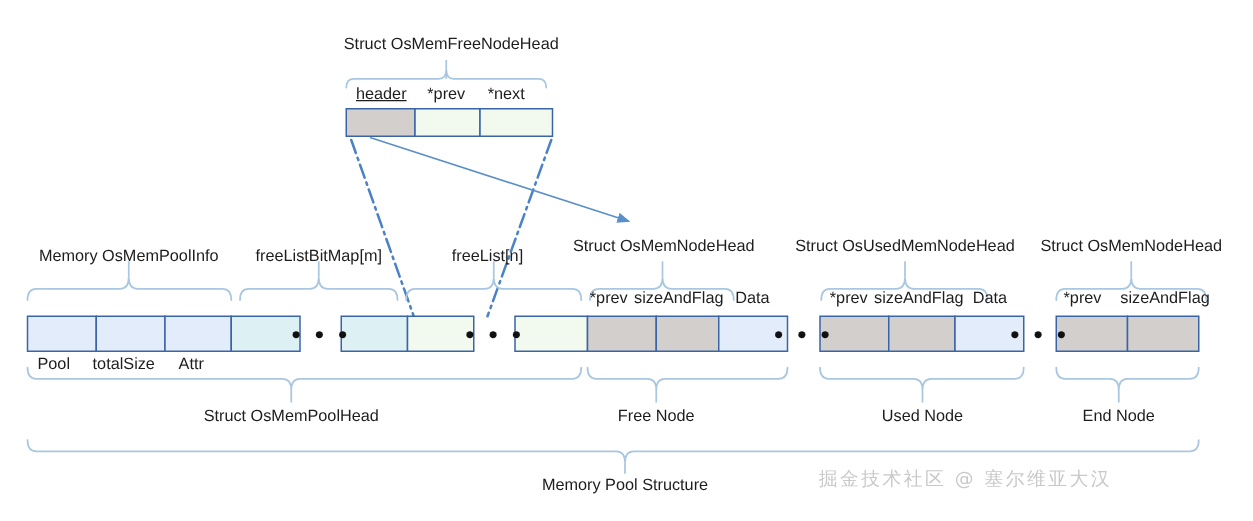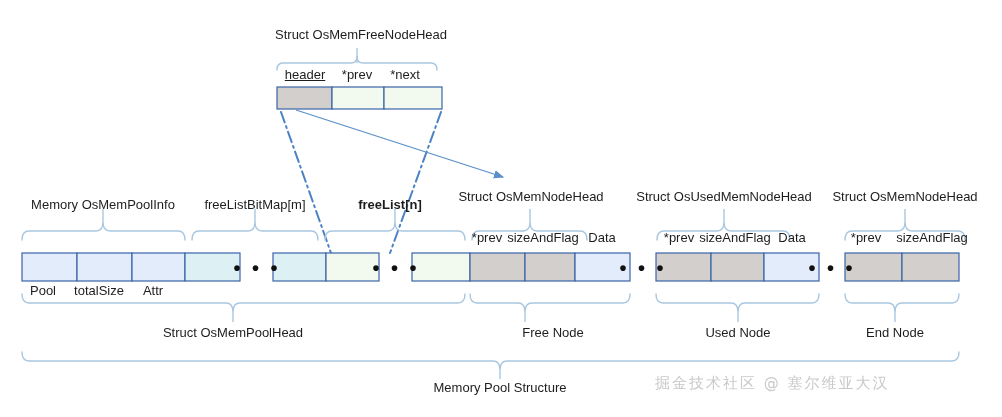--- a/index.html
+++ b/index.html
@@ -168,21 +168,21 @@
   </g>
 </svg>
 
 <div class="lbl c" style="left:337px; top:28px;margin-left:24px;">Struct OsMemFreeNodeHead</div>
 <div class="lbl c" style="left:305px; top:68px;text-decoration:underline;">header</div>
 <div class="lbl c" style="left:357px; top:68px;">*prev</div>
 <div class="lbl c" style="left:405px; top:68px;">*next</div>
 
 <div class="lbl c" style="left:103px; top:198px;">Memory OsMemPoolInfo</div>
 <div class="lbl c" style="left:255px; top:198px;">freeListBitMap[m]</div>
-<div class="lbl c" style="left:390px; top:198px;font-weight:bold;">freeList[n]</div>
+<div class="lbl c" style="left:390px; top:198px;">freeList[n]</div>
 <div class="lbl c" style="left:531px; top:190px;">Struct OsMemNodeHead</div>
 <div class="lbl c" style="left:724px; top:190px;">Struct OsUsedMemNodeHead</div>
 <div class="lbl c" style="left:905px; top:190px;">Struct OsMemNodeHead</div>
 
 <div class="lbl c" style="left:487px; top:231px;">*prev</div>
 <div class="lbl c" style="left:543px; top:231px;">sizeAndFlag</div>
 <div class="lbl c" style="left:602px; top:231px;">Data</div>
 
 <div class="lbl c" style="left:679px; top:231px;">*prev</div>
 <div class="lbl c" style="left:735px; top:231px;">sizeAndFlag</div>
@@ -194,19 +194,19 @@
 <div class="lbl c" style="left:43px; top:284px;">Pool</div>
 <div class="lbl c" style="left:99px; top:284px;">totalSize</div>
 <div class="lbl c" style="left:153px; top:284px;">Attr</div>
 
 <div class="dots" style="left:257px; top:258px;">• • •</div>
 <div class="dots" style="left:396px; top:258px;">• • •</div>
 <div class="dots" style="left:643px; top:258px;">• • •</div>
 <div class="dots" style="left:832px; top:258px;">• • •</div>
 
 <div class="lbl c" style="left:233px; top:326px;">Struct OsMemPoolHead</div>
-<div class="lbl c" style="left:525px; top:326px;margin-left:28px;">Free Node</div>
+<div class="lbl c" style="left:525px; top:326px;">Free Node</div>
 <div class="lbl c" style="left:738px; top:326px;">Used Node</div>
 <div class="lbl c" style="left:895px; top:326px;">End Node</div>
 
 <div class="lbl c" style="left:500px; top:381px;">Memory Pool Structure</div>
 
 <div class="watermark">掘金技术社区 @ 塞尔维亚大汉</div>
 
 </body></html>

